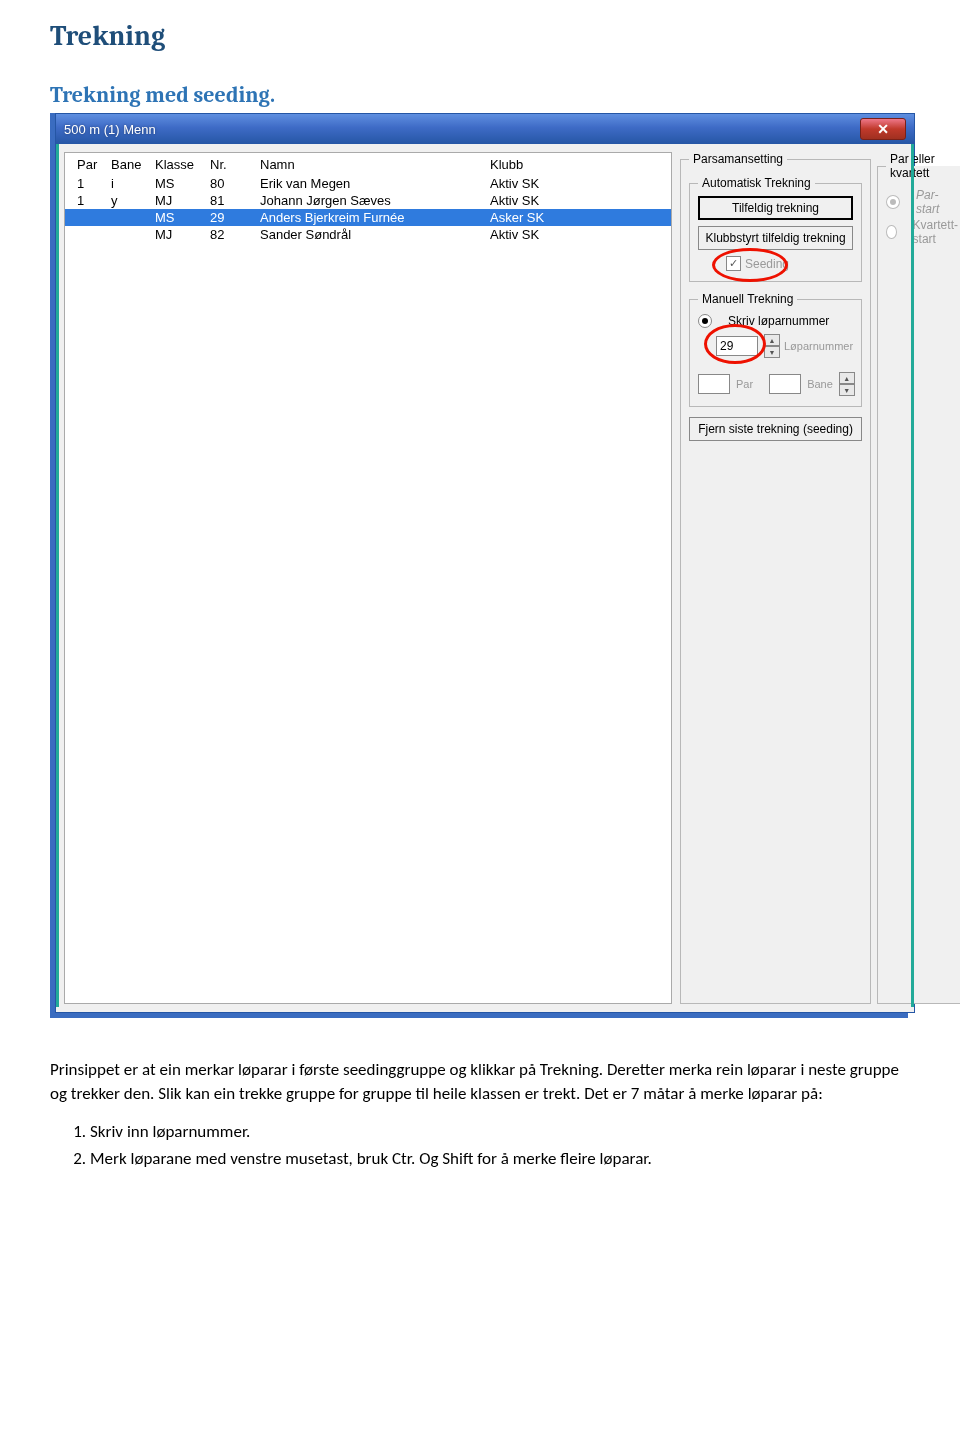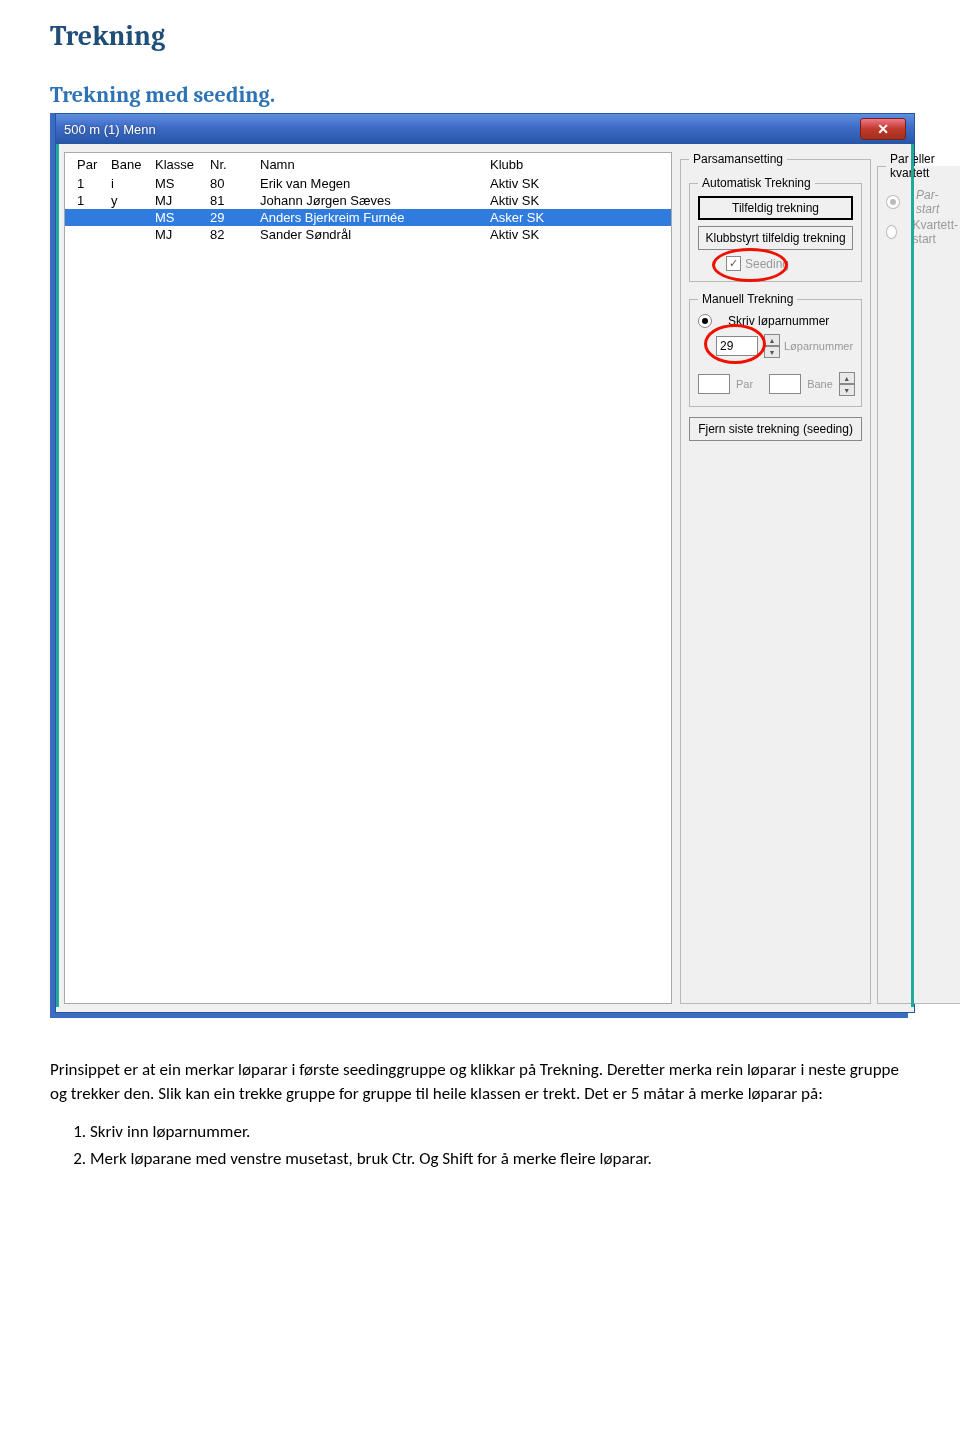--- a/index.html
+++ b/index.html
@@ -406,18 +406,18 @@
       <div class="bottom-row">
         <span class="count-text">4 løparar</span>
         <button class="ok-btn">OK</button>
       </div>
     </div>
   </div>
 </div>
 </div>
 
 <div class="prose">
-  <p>Prinsippet er at ein merkar løparar i første seedinggruppe og klikkar på Trekning. Deretter merka rein løparar i neste gruppe og trekker den. Slik kan ein trekke gruppe for gruppe til heile klassen er trekt. Det er 5 måtar å merke løparar på:</p>
+  <p>Prinsippet er at ein merkar løparar i første seedinggruppe og klikkar på Trekning. Deretter merka rein løparar i neste gruppe og trekker den. Slik kan ein trekke gruppe for gruppe til heile klassen er trekt. Det er 7 måtar å merke løparar på:</p>
 </div>
 <ol class="prose-list">
   <li>Skriv inn løparnummer.</li>
   <li>Merk løparane med venstre musetast, bruk Ctr. Og Shift for å merke fleire løparar.</li>
 </ol>
 
 </body></html>

